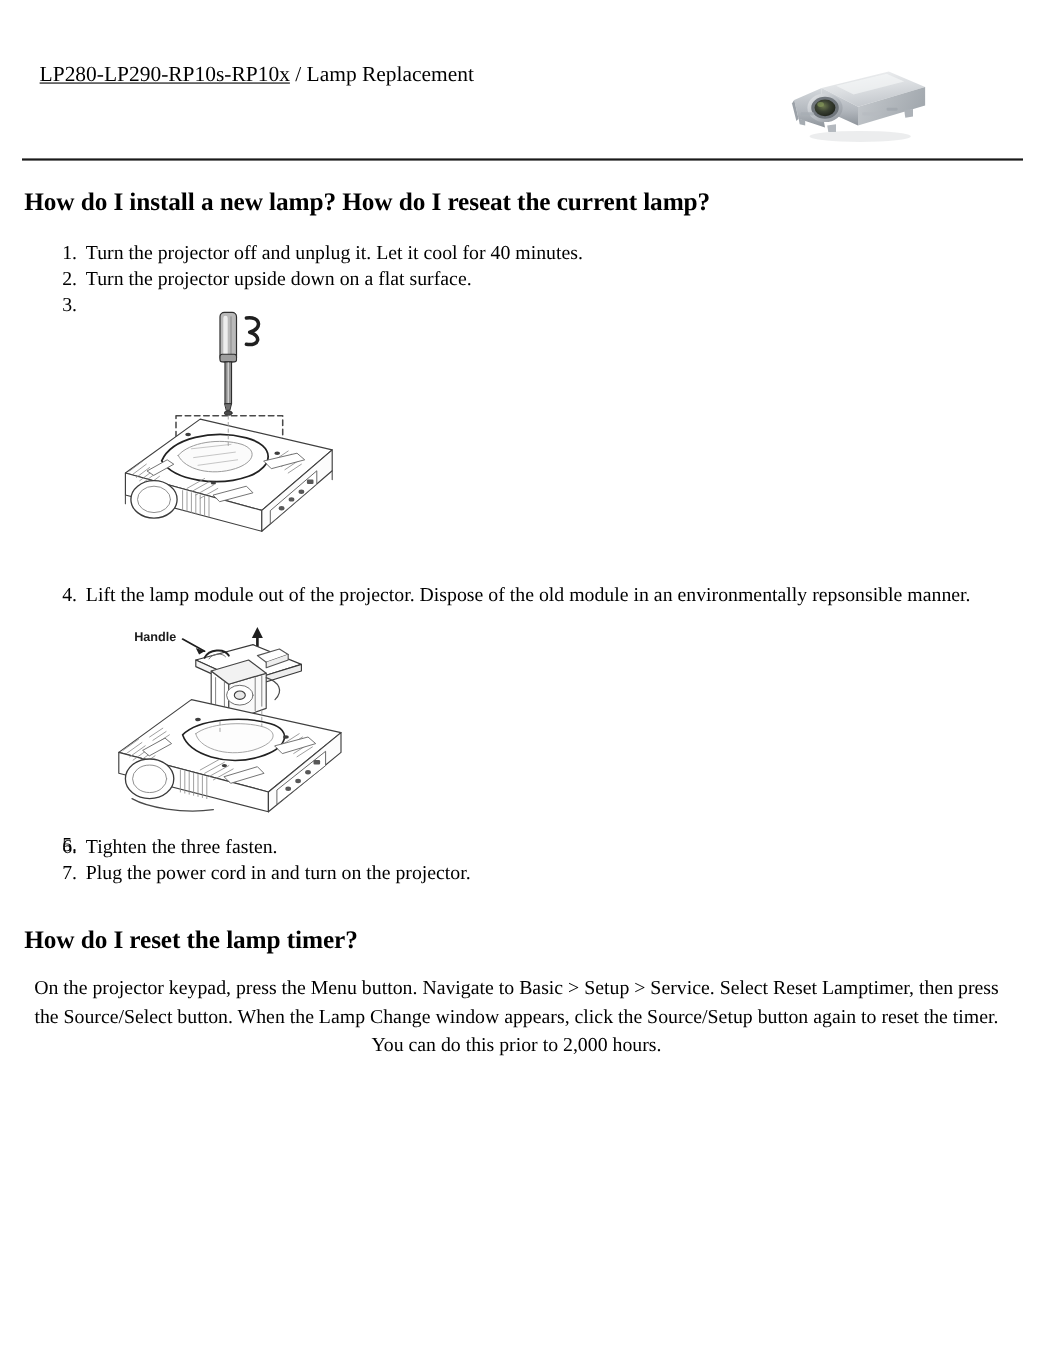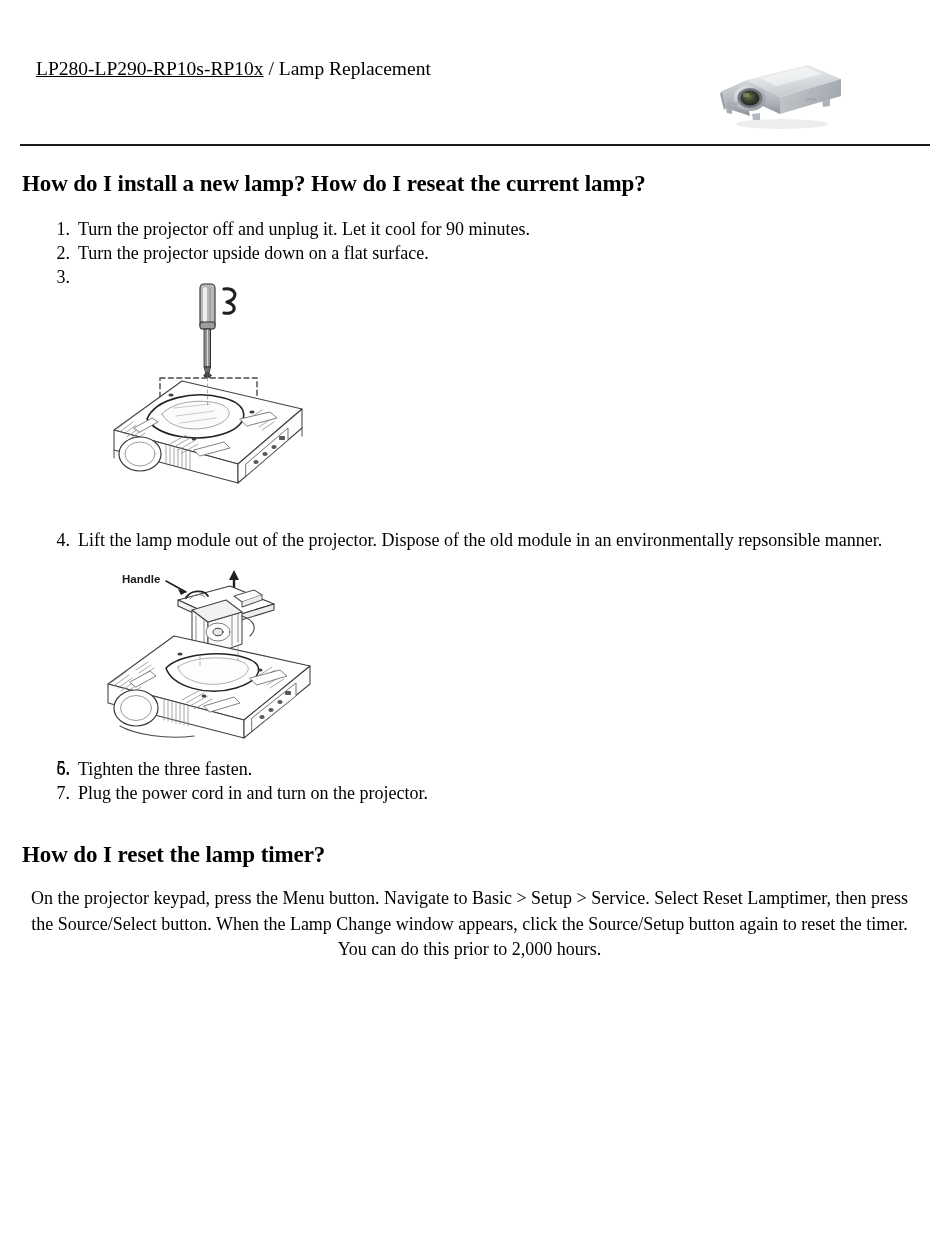--- a/index.html
+++ b/index.html
@@ -225,21 +225,21 @@
     <div class="hrule"></div>
   </div>
 
   <div class="content">
 
     <h2 class="section-heading heading-1">How do I install a new lamp? How do I reseat the current lamp?</h2>
 
     <ol class="steps steps-a">
       <li>
         <span class="num">1.</span>
-        <span>Turn the projector off and unplug it. Let it cool for 90 minutes.</span>
+        <span>Turn the projector off and unplug it. Let it cool for 40 minutes.</span>
       </li>
       <li>
         <span class="num">2.</span>
         <span>Turn the projector upside down on a flat surface.</span>
       </li>
       <li>
         <span class="num">3.</span>
       </li>
     </ol>
 

